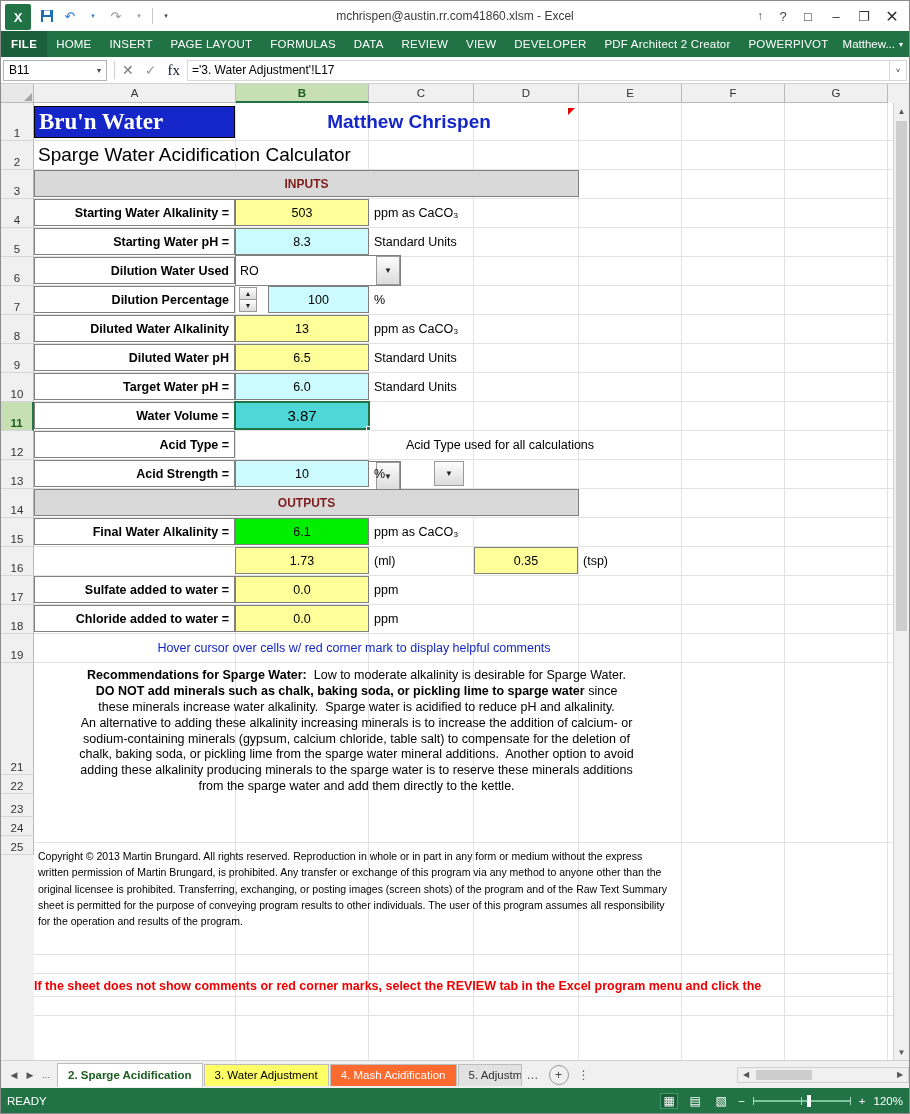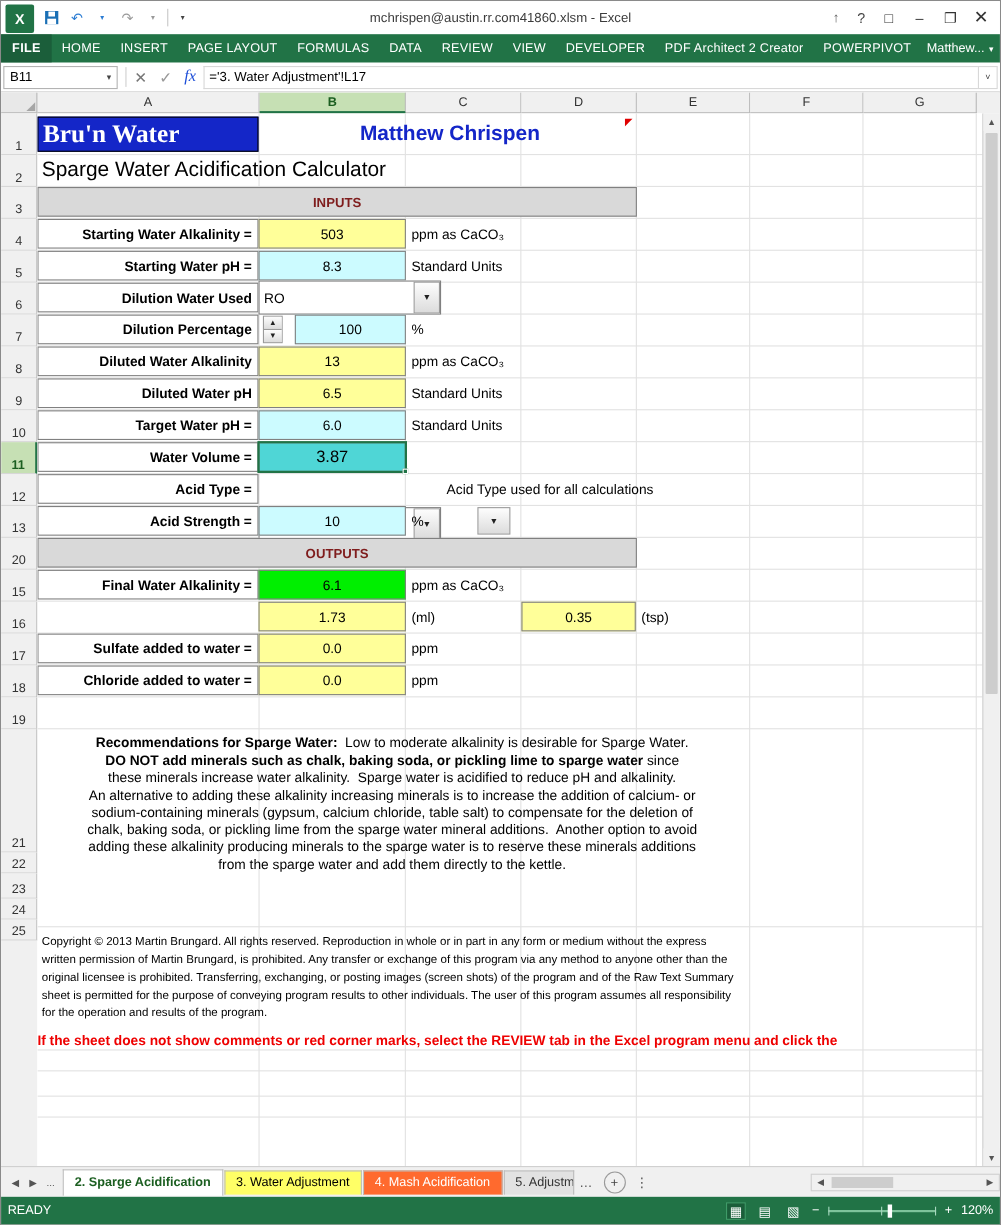--- a/index.html
+++ b/index.html
@@ -125,21 +125,21 @@
     position: relative;
   }
   .namebox .caret {
     position: absolute; right: 5px;
     font-size: 8px; color: #444;
   }
   .fb-divider { width: 1px; height: 18px; background: #cfcfcf; margin: 0 7px; }
   .fb-icons { display: flex; align-items: center; gap: 11px; padding: 0 7px 0 0; }
   .fb-ic { font-size: 14px; color: #777; }
   .fb-ic.check { color: #999; }
-  .fb-ic.fx { font-style: italic; font-family: "Liberation Serif", serif; font-size: 15px; color: #1d4ed8; }
+  .fb-ic.fx { font-family: "Liberation Serif", serif; font-size: 15px; color: #0f172a; }
   .formula-input {
     flex: 1; height: 21px;
     border: 1px solid #d8d8d8;
     border-right: none;
     background: #fff;
     font-size: 12px;
     display: flex; align-items: center;
     padding-left: 4px;
     font-family: "Liberation Sans", sans-serif;
   }
@@ -585,21 +585,21 @@
         <div class="row-head" style="height:29px">4</div>
         <div class="row-head" style="height:29px">5</div>
         <div class="row-head" style="height:29px">6</div>
         <div class="row-head" style="height:29px">7</div>
         <div class="row-head" style="height:29px">8</div>
         <div class="row-head" style="height:29px">9</div>
         <div class="row-head" style="height:29px">10</div>
         <div class="row-head sel" style="height:29px">11</div>
         <div class="row-head" style="height:29px">12</div>
         <div class="row-head" style="height:29px">13</div>
-        <div class="row-head" style="height:29px">20</div>
+        <div class="row-head" style="height:29px">14</div>
         <div class="row-head" style="height:29px">15</div>
         <div class="row-head" style="height:29px">16</div>
         <div class="row-head" style="height:29px">17</div>
         <div class="row-head" style="height:29px">18</div>
         <div class="row-head" style="height:29px">19</div>
         <div class="row-head" style="height:112px">21</div>
         <div class="row-head" style="height:19px">22</div>
         <div class="row-head" style="height:23px">23</div>
         <div class="row-head" style="height:19px">24</div>
         <div class="row-head" style="height:19px">25</div>
@@ -712,26 +712,27 @@
         <div class="cell unit-cell" style="left:546px;top:444px;width:100px;height:27px">(tsp)</div>
 
         <div class="cell label-cell" style="left:0;top:473px;width:201px;height:27px">Sulfate added to water =</div>
         <div class="cell val-yellow" style="left:201px;top:473px;width:134px;height:27px">0.0</div>
         <div class="cell unit-cell" style="left:337px;top:473px;width:100px;height:27px">ppm</div>
 
         <div class="cell label-cell" style="left:0;top:502px;width:201px;height:27px">Chloride added to water =</div>
         <div class="cell val-yellow" style="left:201px;top:502px;width:134px;height:27px">0.0</div>
         <div class="cell unit-cell" style="left:337px;top:502px;width:100px;height:27px">ppm</div>
 
+        <div class="cell hover-note" style="left:0;top:531px;width:640px;height:27px">Hover cursor over cells w/ red corner mark to display helpful comments</div>
 
         <div style="position:absolute;left:0;top:565px;width:645px;" class="recs"><b>Recommendations for Sparge Water:</b>&nbsp; Low to moderate alkalinity is desirable for Sparge Water.<br><b>DO NOT add minerals such as chalk, baking soda, or pickling lime to sparge water</b> since<br>these minerals increase water alkalinity.&nbsp; Sparge water is acidified to reduce pH and alkalinity.<br>An alternative to adding these alkalinity increasing minerals is to increase the addition of calcium- or<br>sodium-containing minerals (gypsum, calcium chloride, table salt) to compensate for the deletion of<br>chalk, baking soda, or pickling lime from the sparge water mineral additions.&nbsp; Another option to avoid<br>adding these alkalinity producing minerals to the sparge water is to reserve these minerals additions<br>from the sparge water and add them directly to the kettle.</div>
 
         <div style="position:absolute;left:0;top:745px;width:640px;" class="copyright">Copyright © 2013 Martin Brungard. All rights reserved. Reproduction in whole or in part in any form or medium without the express written permission of Martin Brungard, is prohibited.  Any transfer or exchange of this program via any method to anyone other than the original licensee is prohibited.  Transferring, exchanging, or posting images (screen shots) of the program and of the Raw Text Summary sheet is permitted for the purpose of conveying program results to other individuals. The user of this program assumes all responsibility for the operation and results of the program.</div>
 
-        <div class="cell warn-red" style="left:0;top:832px;width:860px;height:21px">If the sheet does not show comments or red corner marks, select the REVIEW tab in the Excel program menu and click the</div>
+        <div class="cell warn-red" style="left:0;top:872px;width:860px;height:21px">If the sheet does not show comments or red corner marks, select the REVIEW tab in the Excel program menu and click the</div>
       </div>
 
       <div class="vscroll">
         <div class="vsb-arrow">▲</div>
         <div class="vsb-thumb" style="top:18px;height:510px"></div>
         <div class="vsb-arrow" style="position:absolute;bottom:0;left:0;right:0">▼</div>
       </div>
     </div>
   </div>
 

